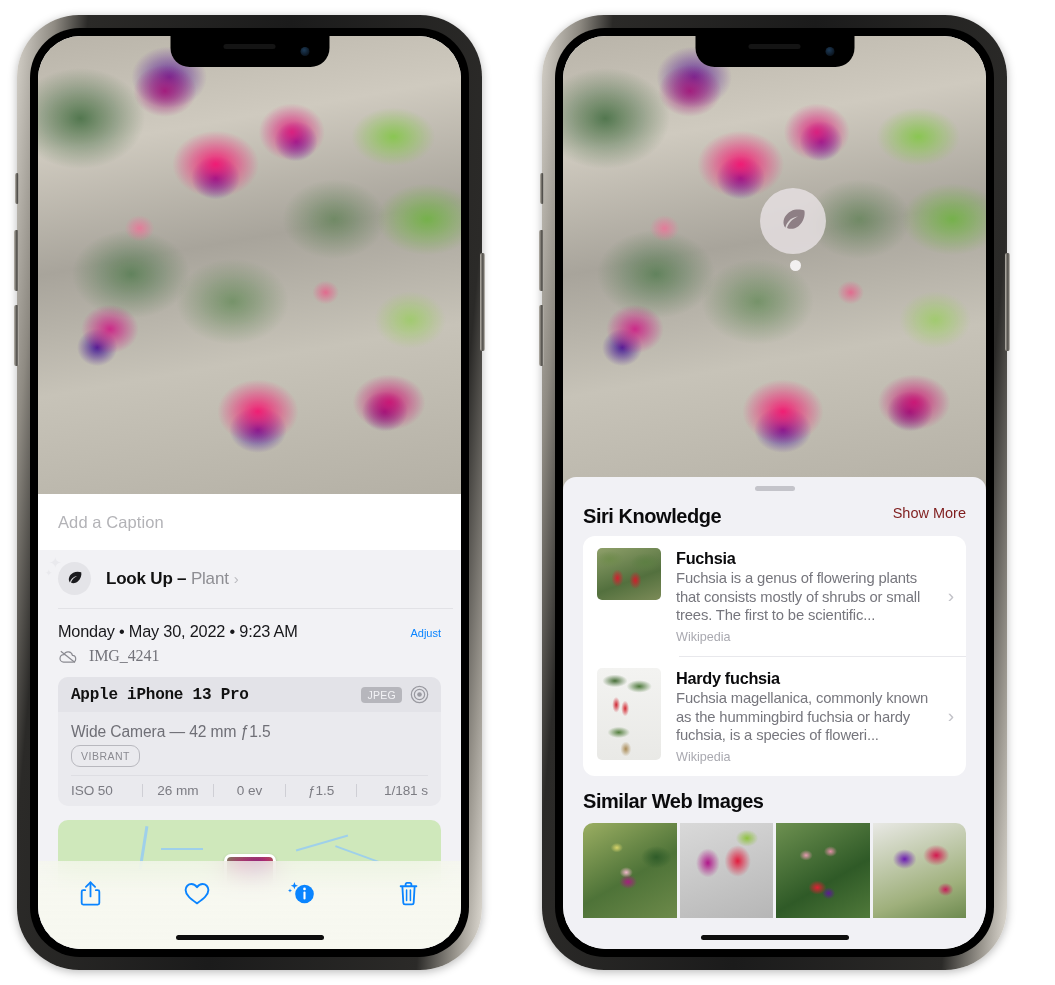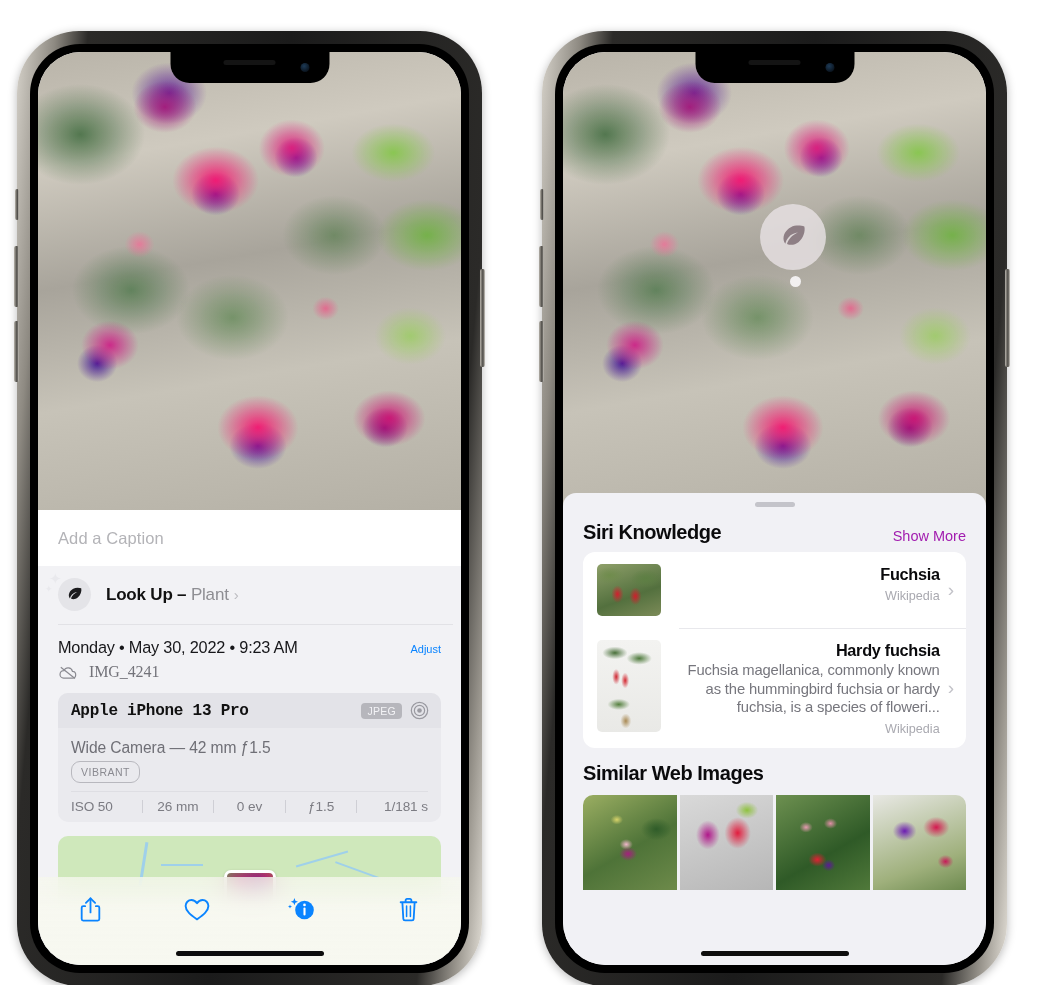--- a/index.html
+++ b/index.html
@@ -2,21 +2,21 @@
 <html><head>
 <meta charset="utf-8">
 <style>
   * { box-sizing: border-box; margin: 0; padding: 0; }
   html, body {
     width: 1055px; height: 985px;
     background: #ffffff;
     font-family: "Liberation Sans", sans-serif;
     overflow: hidden;
   }
-  .stage { position: relative; width: 1055px; height: 706px; margin-top: 16px; }
+  .stage { position: relative; width: 1055px; height: 706px; }
 
   
   .phone {
     position: absolute;
     width: 465px; height: 955px;
     border-radius: 62px;
     background: linear-gradient(95deg,#d8d4cc 0%,#8e8a82 7%,#2b2a28 13%,#1b1b1b 50%,#2b2a28 88%,#9a968e 95%,#e6e2da 100%);
     padding: 13px;
     box-shadow: 0 2px 10px rgba(0,0,0,.28);
   }
@@ -237,29 +237,29 @@
     position: relative; display: flex; align-items: center; justify-content: center;
     height: 40px;
   }
   .res-title { font-size: 18.5px; font-weight: 700; color: #0a0a0c; letter-spacing: -.3px; }
   .close-btn {
     position: absolute; right: 17px; top: 4px;
     width: 30px; height: 30px; border-radius: 50%; background: #e0e0e5;
     display: flex; align-items: center; justify-content: center;
   }
   .sec-head {
-    display: flex; align-items: flex-end; justify-content: space-between;
+    display: flex; align-items: flex-start; justify-content: space-between;
     padding: 14px 20px 8px 20px;
   }
   .sec-title { font-size: 20px; font-weight: 700; color: #0a0a0c; letter-spacing: -.45px; }
-  .sec-action { font-size: 14.5px; color: #a21caf; }
+  .sec-action { font-size: 14.5px; color: #7f1d1d; }
   .know-card {
     margin: 0 20px; background: #fff; border-radius: 12px; overflow: hidden;
   }
-  .know-item { display: flex; padding: 12px 12px 12px 14px; position: relative; align-items: flex-start; text-align: right; }
+  .know-item { display: flex; padding: 12px 12px 12px 14px; position: relative; align-items: flex-start; }
   .know-item + .know-item:before {
     content:""; position:absolute; left: 96px; right: 0; top: 0; height:1px; background:#e8e8ec;
   }
   .know-thumb {
     width: 64px; flex: 0 0 64px; border-radius: 5px; overflow: hidden; margin-right: 15px;
   }
   .thumb-a {
     height: 52px;
     background:
       radial-gradient(ellipse 9px 13px at 32% 58%, #d21f2e 0%, rgba(210,31,46,0) 68%),
@@ -488,20 +488,21 @@
           </div>
 
           <div class="know-card">
 
             <div class="know-item">
               <div class="know-thumb">
                   <div class="thumb-a"></div>
                 </div>
               <div class="know-body">
                 <div class="know-title">Fuchsia</div>
+                <div class="know-desc">Fuchsia is a genus of flowering plants that consists mostly of shrubs or small trees. The first to be scientific...</div>
                 <div class="know-src">Wikipedia</div>
               </div>
               <div class="know-chev">›</div>
             </div>
 
             <div class="know-item">
               <div class="know-thumb">
                   <div class="thumb-b"></div>
                 </div>
               <div class="know-body">

